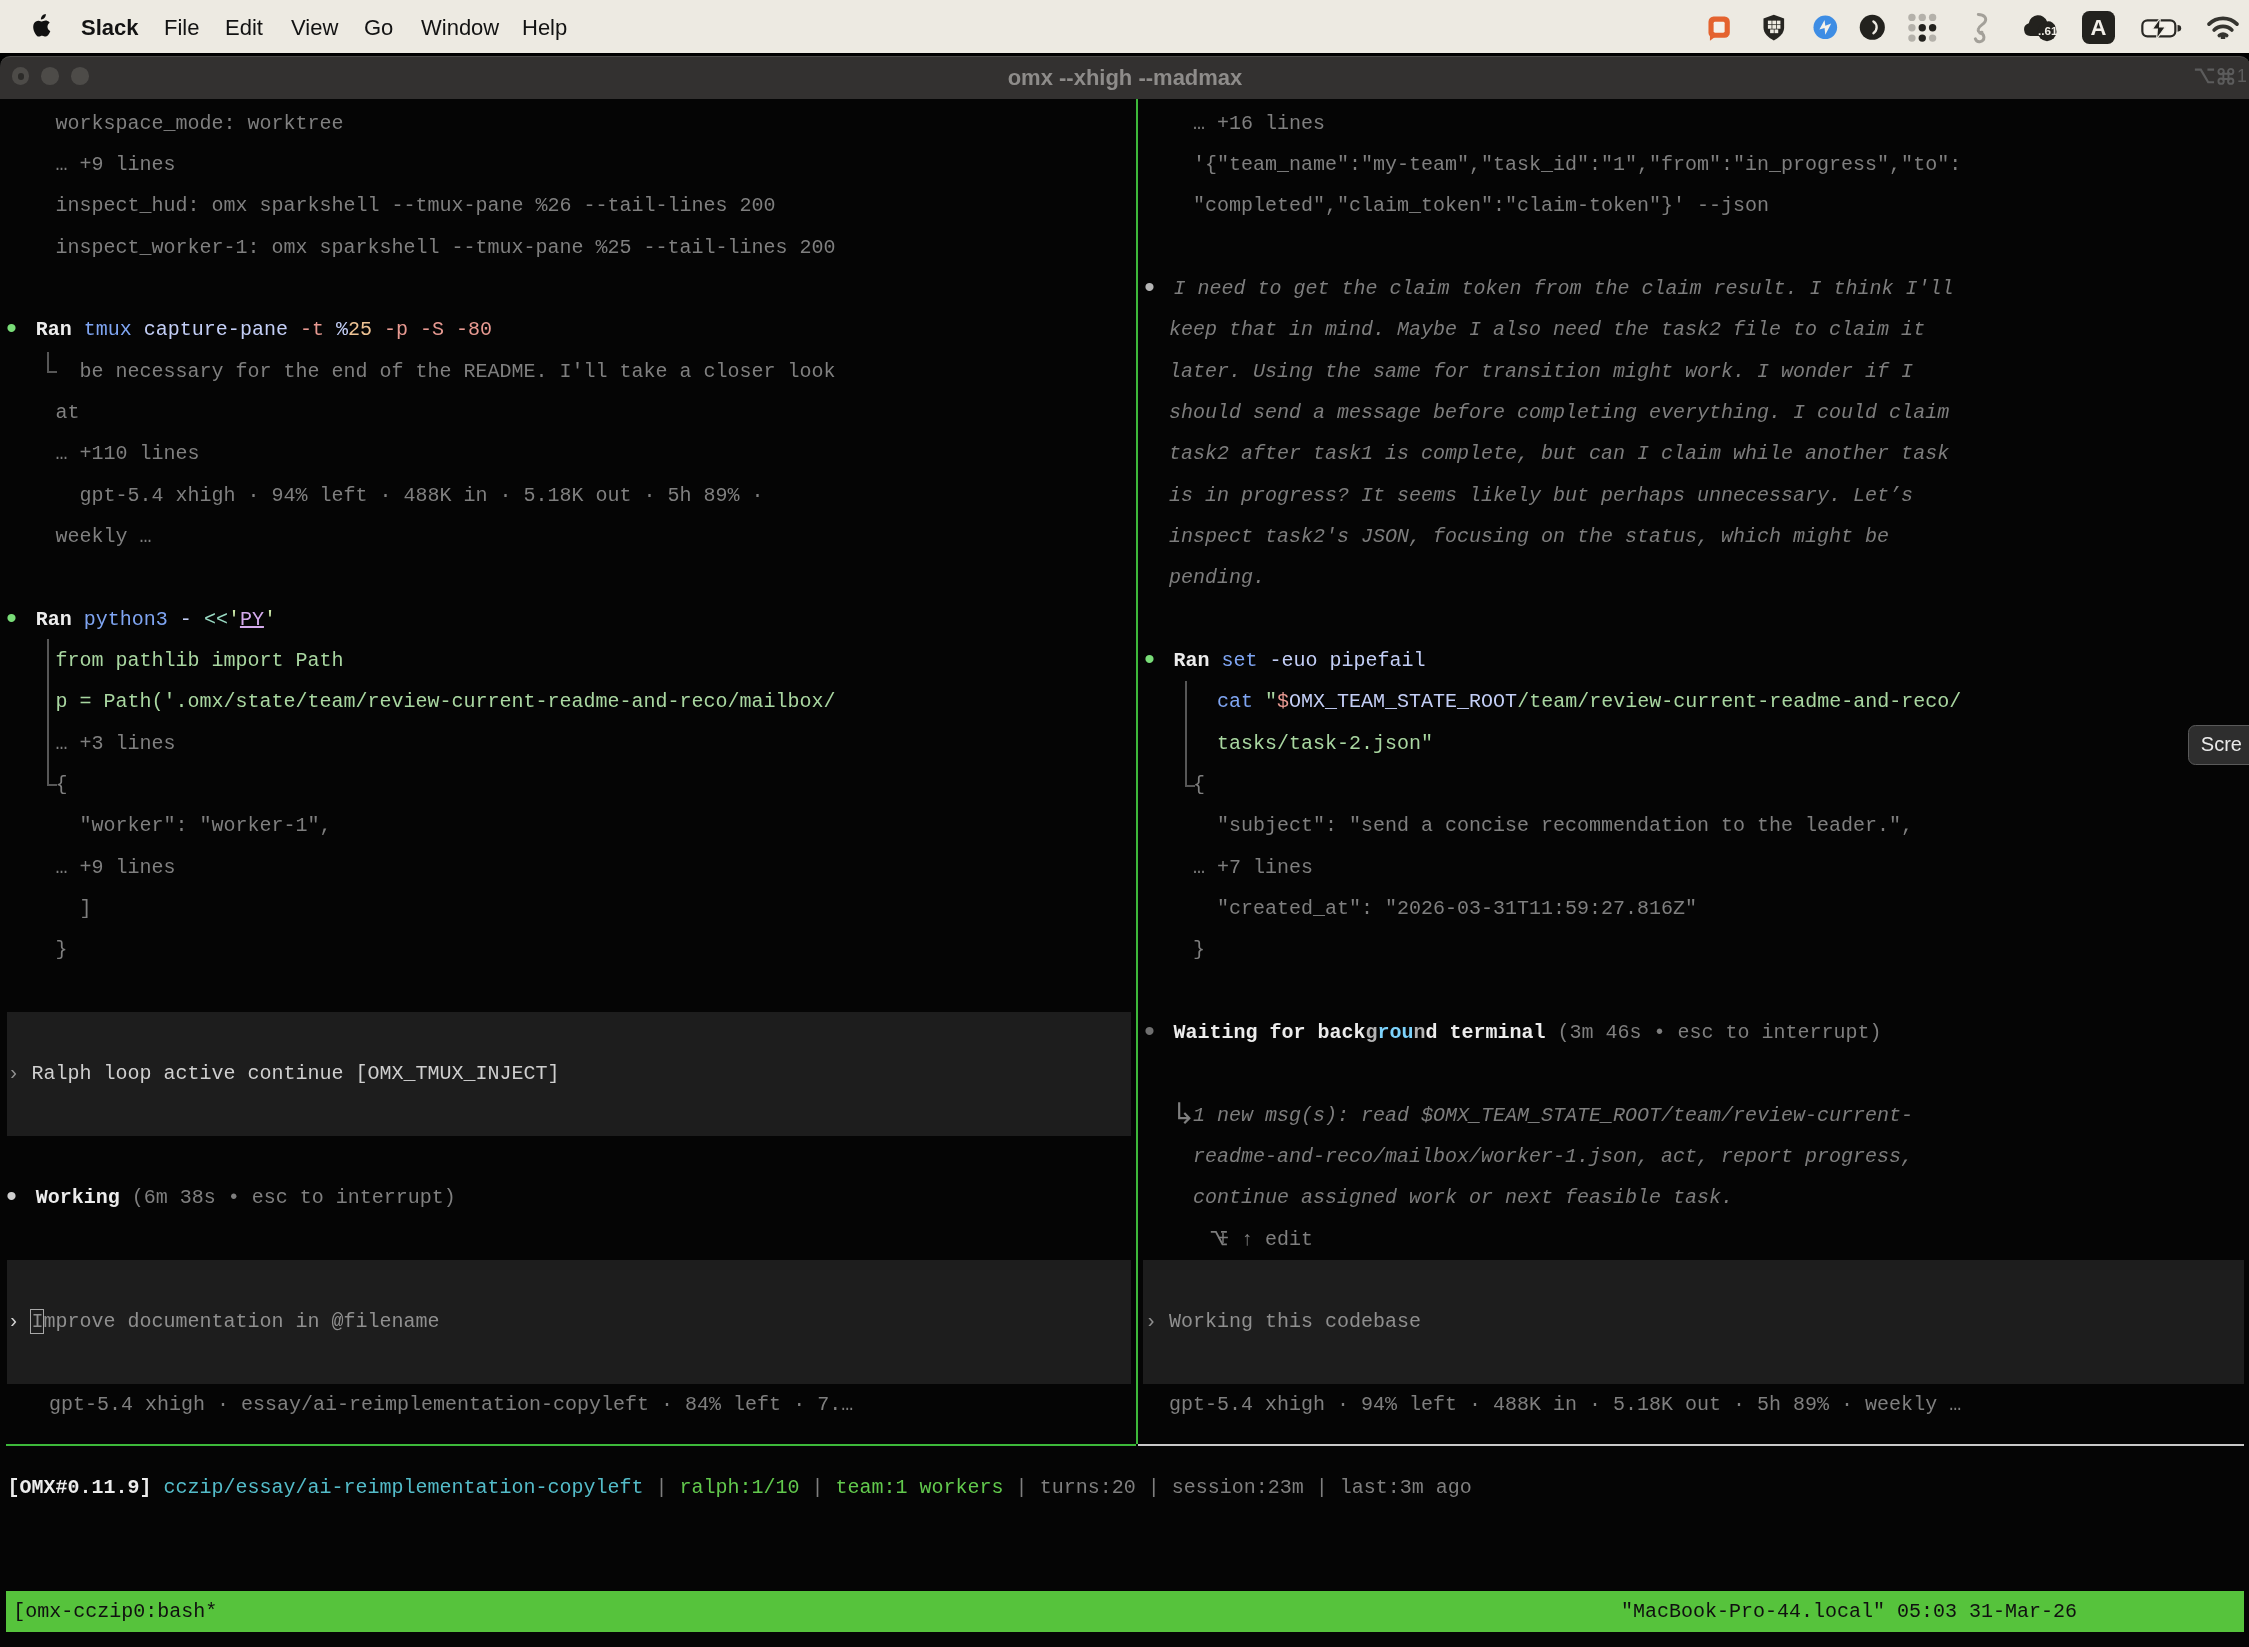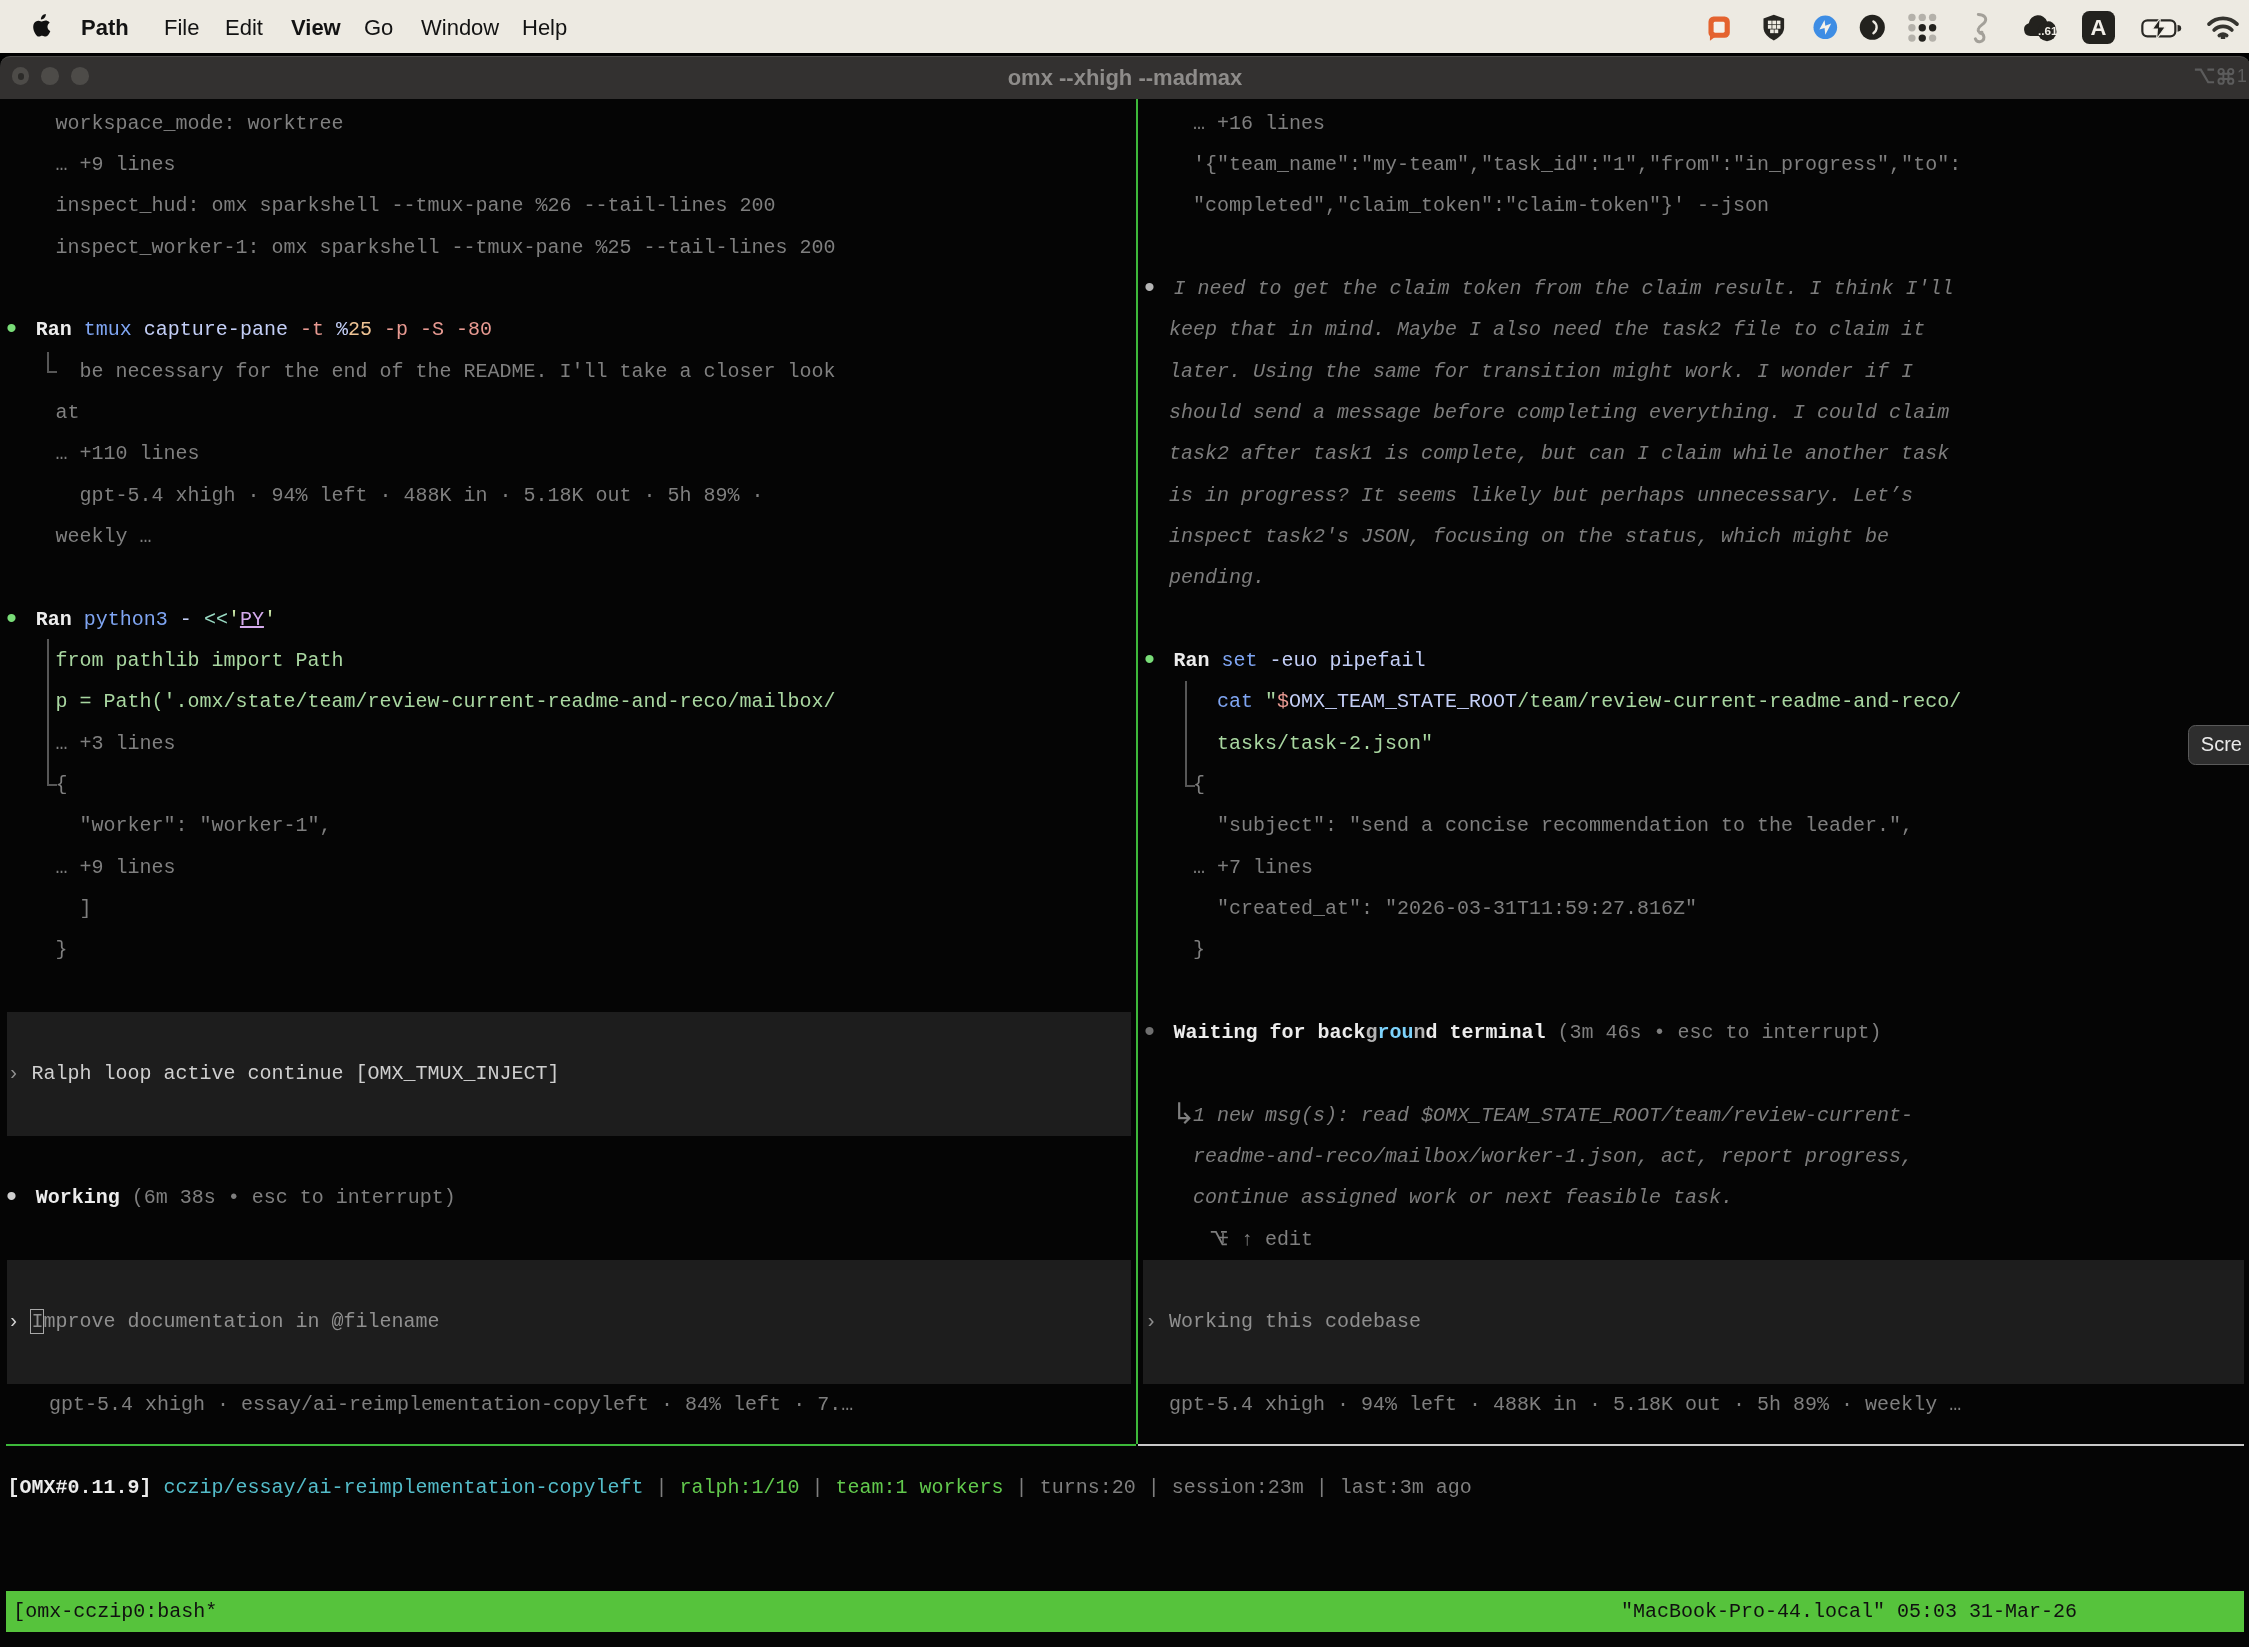--- a/index.html
+++ b/index.html
@@ -142,24 +142,24 @@
  <text x="58" y="22" font-family="Liberation Sans, sans-serif" font-size="24" fill="#5c5c5c">1</text>
 </svg>
 
 <div class="menubar"></div>
 <svg class="abs" style="left:31px;top:14px" width="20" height="24" viewBox="0 0 26 32">
 <g fill="#111">
 <path d="M17.8 5.1c1.1-1.3 1.9-3.2 1.6-5.1-1.6.1-3.6 1.1-4.8 2.4-1 1.2-2 3.2-1.7 5 1.8.2 3.6-.9 4.9-2.3z"></path>
 <path d="M21.6 17c0-3.6 2.9-5.3 3-5.4-1.6-2.4-4.2-2.7-5.1-2.8-2.2-.2-4.2 1.3-5.3 1.3-1.1 0-2.8-1.3-4.6-1.2-2.4 0-4.6 1.4-5.8 3.5C1.3 16.7 3.2 23.1 5.6 26.6c1.2 1.7 2.6 3.6 4.4 3.5 1.8-.1 2.4-1.1 4.6-1.1 2.1 0 2.7 1.1 4.6 1.1 1.9 0 3.1-1.7 4.3-3.4 1.3-2 1.9-3.9 1.9-4-.1 0-3.7-1.4-3.8-5.7z"></path>
 </g>
   </svg>
-<div class="mi" style="left:81px;font-weight:700;">Path</div>
+<div class="mi" style="left:81px;font-weight:700;">Slack</div>
 <div class="mi" style="left:164px;">File</div>
 <div class="mi" style="left:225px;">Edit</div>
-<div class="mi" style="left:291px;font-weight:bold;">View</div>
+<div class="mi" style="left:291px;">View</div>
 <div class="mi" style="left:364px;">Go</div>
 <div class="mi" style="left:421px;">Window</div>
 <div class="mi" style="left:522px;">Help</div>
 
 <svg class="abs" style="left:1707px;top:14.8px" width="25" height="26.6" viewBox="0 0 34 36">
  <rect x="2" y="2" width="29" height="29" rx="7" fill="#e4632f"></rect>
  <rect x="9" y="9" width="15" height="15" rx="2" fill="#f4f1ea"></rect>
  <path d="M4 26 L4 35 L13 28 Z" fill="#e4632f"></path>
 </svg>
 <svg class="abs" style="left:1762px;top:14px" width="23.6" height="28" viewBox="0 0 32 38">

